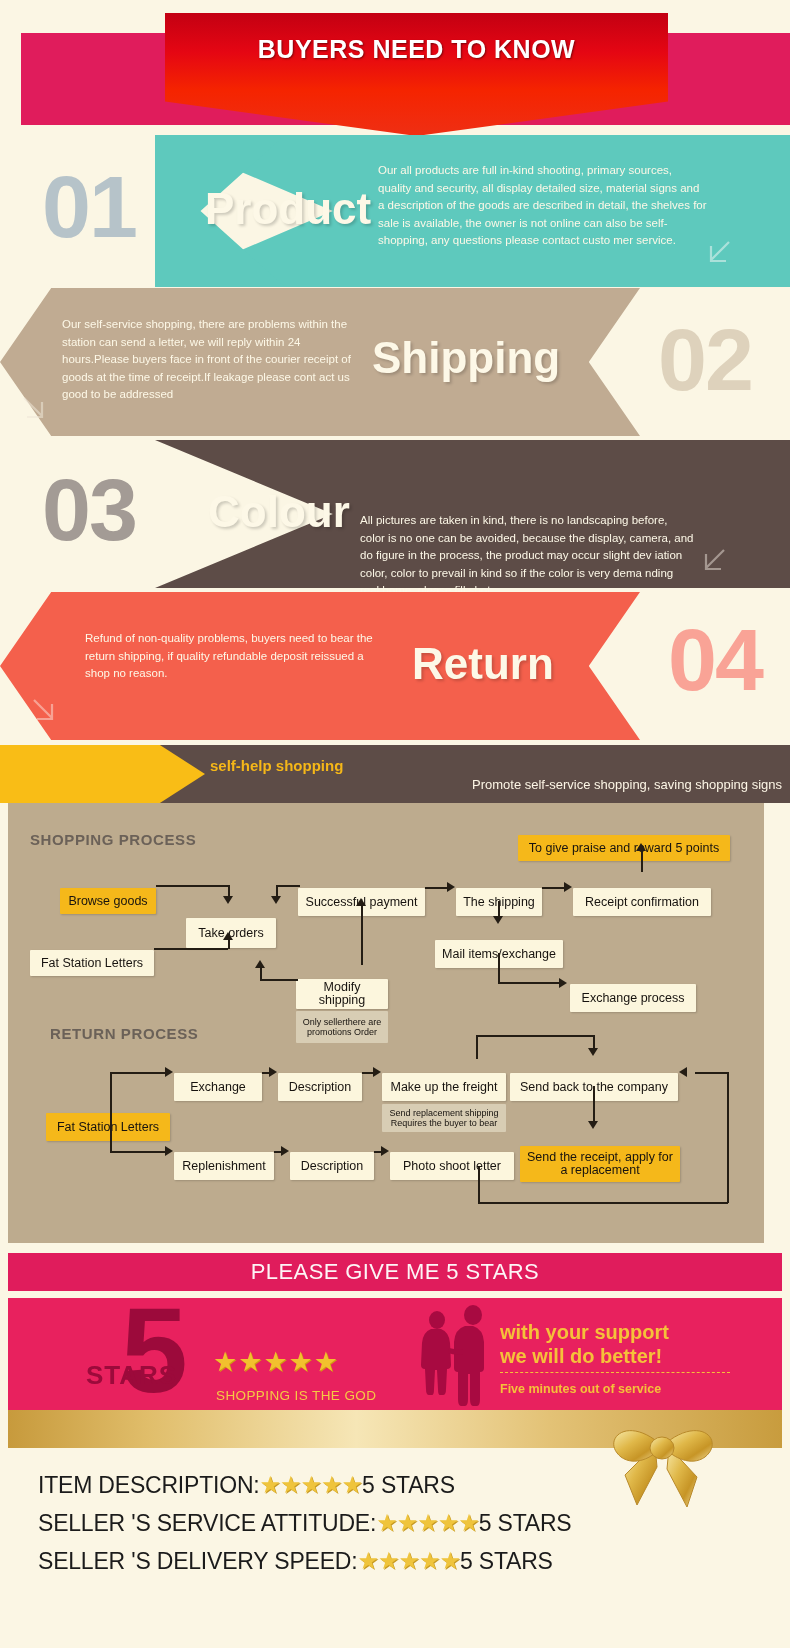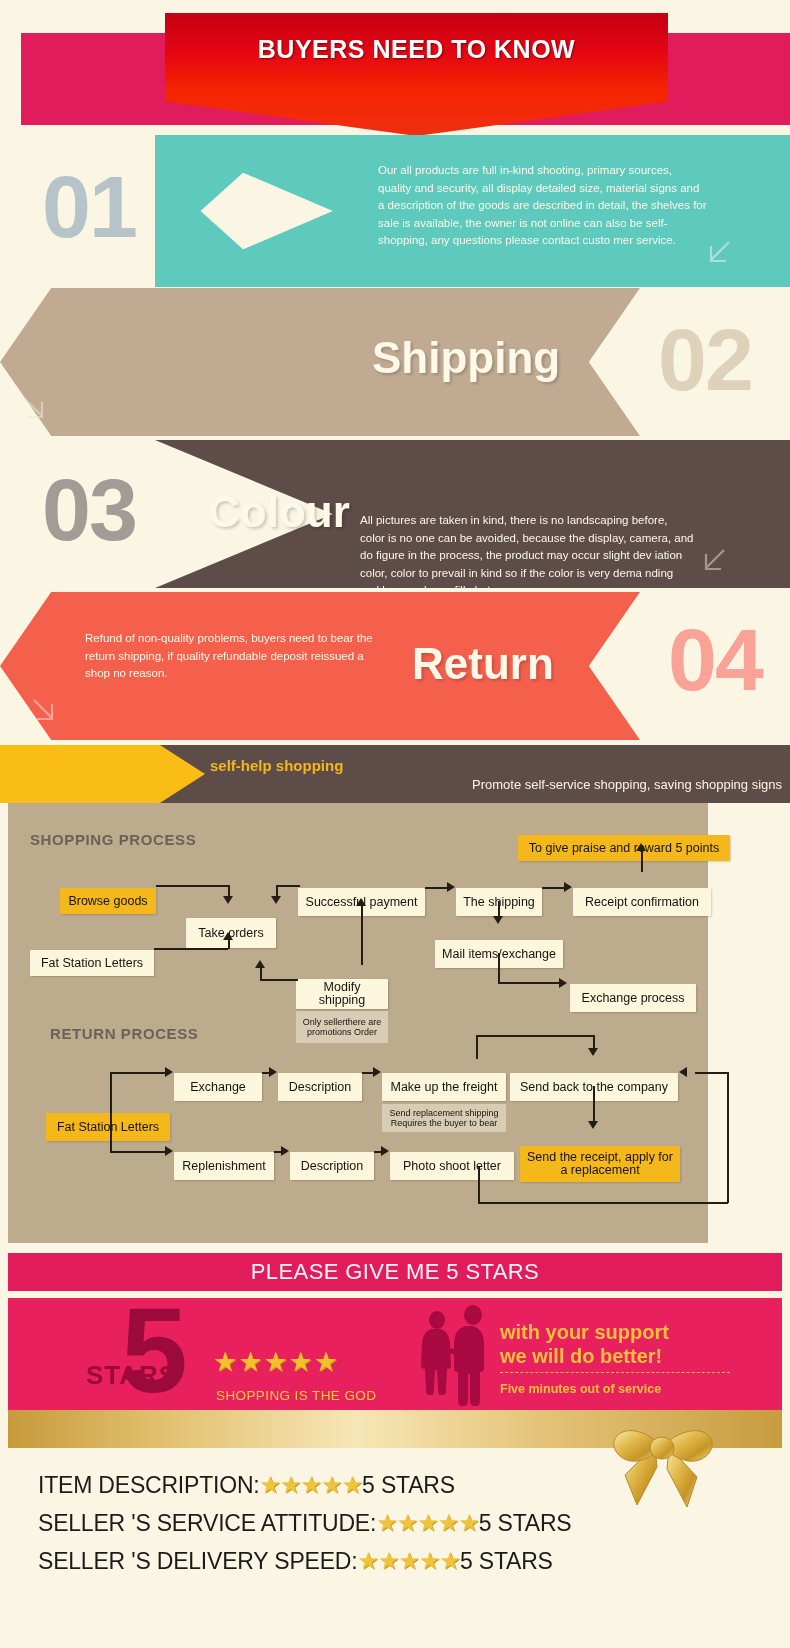--- a/index.html
+++ b/index.html
@@ -65,21 +65,21 @@
 
   
   .shbar{position:absolute;left:0;top:745px;width:790px;height:58px;}
   .shbar .brown{position:absolute;left:0;top:0;width:790px;height:58px;background:#5d4c47;}
   .shbar .yellow{position:absolute;left:0;top:0;width:205px;height:58px;background:#f9bd16;
     clip-path:polygon(0 0,78% 0,100% 50%,78% 100%,0 100%);}
   .shbar .lbl{position:absolute;left:210px;top:12px;font-size:15px;font-weight:bold;color:#f5b718;}
   .shbar .sub{position:absolute;right:8px;top:32px;font-size:13px;color:#fdf6e6;}
 
   
-  .flow{position:absolute;left:8px;top:803px;width:700px;height:440px;background:#bdab8e;}
+  .flow{position:absolute;left:8px;top:803px;width:756px;height:440px;background:#bdab8e;}
   .flow-title{position:absolute;font-size:15px;font-weight:bold;color:#6b6158;letter-spacing:.6px;}
   .node{
     position:absolute;background:#fcf6dd;border-radius:1px;
     display:flex;align-items:center;justify-content:center;text-align:center;
     font-size:12.5px;color:#17130f;box-shadow:1px 1px 2px rgba(0,0,0,.17);
     padding:1px 5px;box-sizing:border-box;line-height:13px;margin-top:15px;
   }
   .node.yel{background:#f5b81a;}
   .node.small{font-size:9px;line-height:10.5px;background:#d8cdb4;box-shadow:none;}
   .ln{position:absolute;background:#241d14;}
@@ -125,30 +125,32 @@
   <div class="hdr">
     <div class="hdr-band"></div>
     <div class="hdr-ribbon"></div>
     <div class="hdr-title">BUYERS NEED TO KNOW</div>
   </div>
 
   <div class="sec s1">
     <div class="shape"></div>
     <div class="shape2"></div>
     <div class="numbig" style="left:42px;top:28px;color:#b6c3c9;">01</div>
+    <div class="bigword" style="left:205px;top:52px;">Product</div>
     <div class="body-txt" style="left:378px;top:27px;width:330px;">Our all products are full in-kind shooting, primary sources, quality and security, all display detailed size, material signs and a description of the goods are described in detail, the shelves for sale is available, the owner is not online can also be self-shopping, any questions please contact custo mer service.</div>
     <svg class="arrow-ic" style="left:705px;top:105px;" viewBox="0 0 26 26">
       <path d="M24 2 L6 20 M6 6 L6 21 L21 21" stroke="#eaf6f3" stroke-width="2.2" fill="none"></path>
     </svg>
   </div>
 
   <div class="sec s2">
     <div class="shape"></div>
     <div class="numbig" style="right:38px;top:28px;color:#ded2bc;">02</div>
     <div class="bigword" style="left:372px;top:48px;">Shipping</div>
+    <div class="body-txt" style="left:62px;top:28px;width:305px;">Our self-service shopping, there are problems within the station can send a letter, we will reply within 24 hours.Please buyers face in front of the courier receipt  of goods at the time of receipt.If leakage please cont act us good to be addressed</div>
     <svg class="arrow-ic" style="left:22px;top:108px;" viewBox="0 0 26 26">
       <path d="M2 2 L20 20 M20 6 L20 21 L5 21" stroke="#efe7d8" stroke-width="2.2" fill="none"></path>
     </svg>
   </div>
 
   <div class="sec s3">
     <div class="shape"></div>
     <div class="numbig" style="left:42px;top:26px;color:#a39b95;">03</div>
     <div class="bigword" style="left:208px;top:50px;">Colour</div>
     <div class="body-txt" style="left:360px;top:24px;width:335px;margin-top:48px;">All pictures are taken in kind, there is no landscaping before, color is no one can be avoided, because the display, camera, and do figure in the process, the product may occur slight dev iation color, color to prevail in kind so if the color is very dema nding real home, please fill shot.</div>

